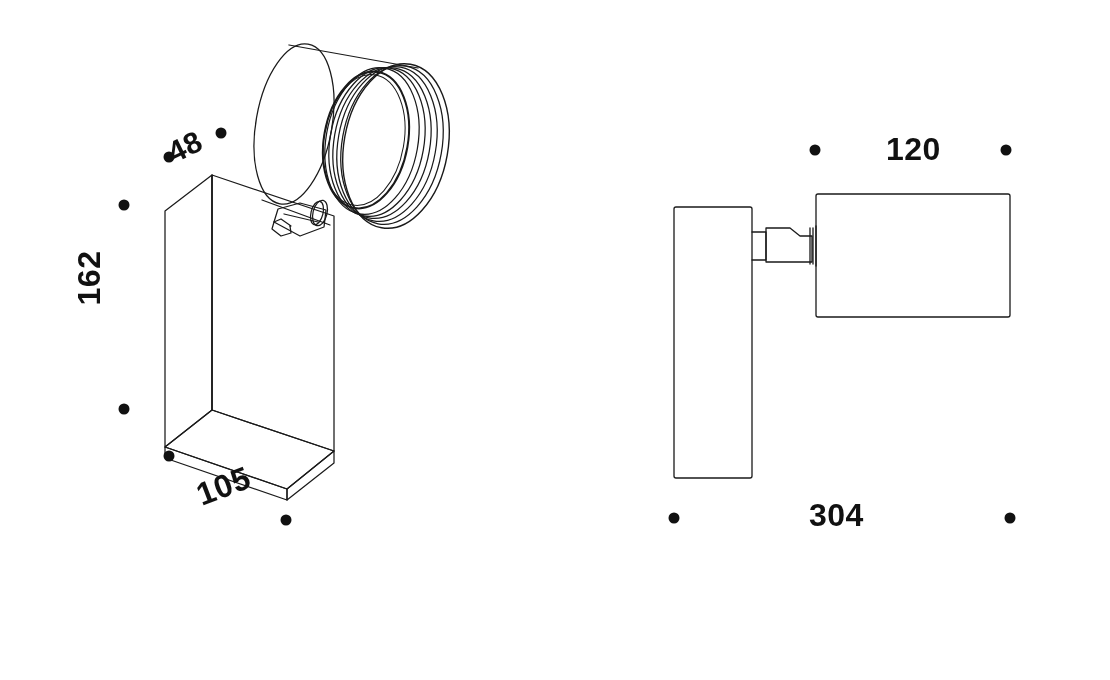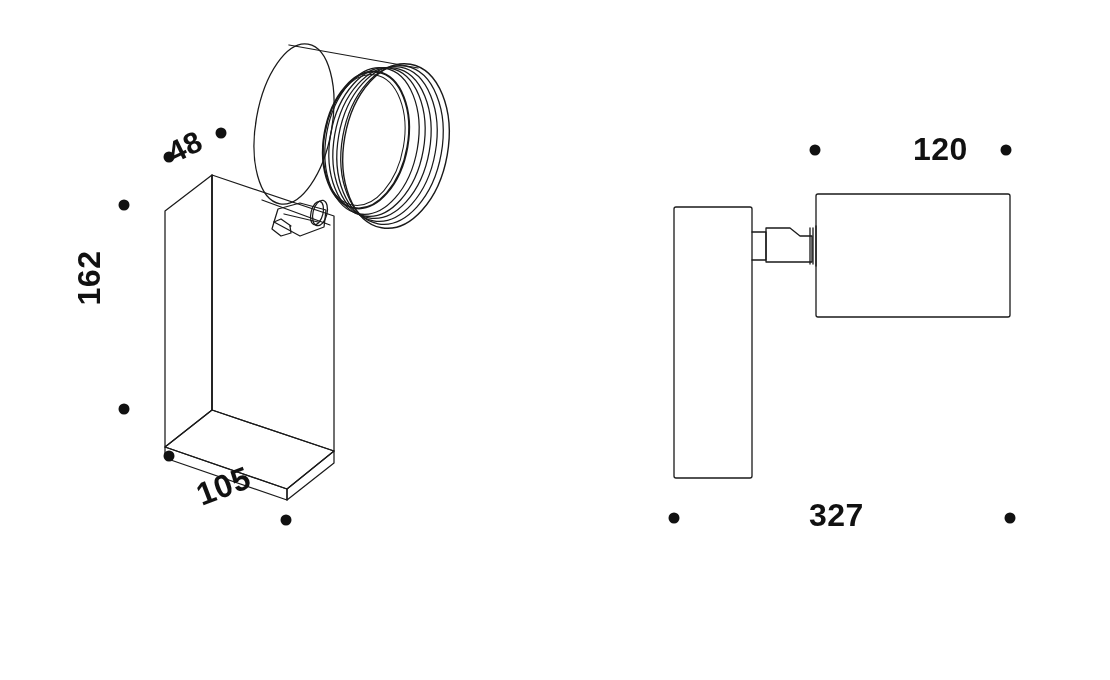--- a/index.html
+++ b/index.html
@@ -51,21 +51,20 @@
   .lbl-105 {
     left: 196px;
     top: 470px;
     font-size: 32px;
     transform: rotate(-21deg);
   }
   .lbl-120 {
     left: 886px;
     top: 133px;
     font-size: 32px;
-    margin-left: 27px;
   }
   .lbl-207 {
     left: 809px;
     top: 499px;
     font-size: 32px;
   }
 </style>
 </head>
 <body>
 
@@ -171,15 +170,15 @@
   </svg>
 
   <div class="dim-label lbl-48">48</div>
 
   <div class="dim-label lbl-162">162</div>
 
   <div class="dim-label lbl-105">105</div>
 
   <div class="dim-label lbl-120">120</div>
 
-  <div class="dim-label lbl-207">327</div>
+  <div class="dim-label lbl-207">304</div>
 
 </div>
 
 </body></html>

